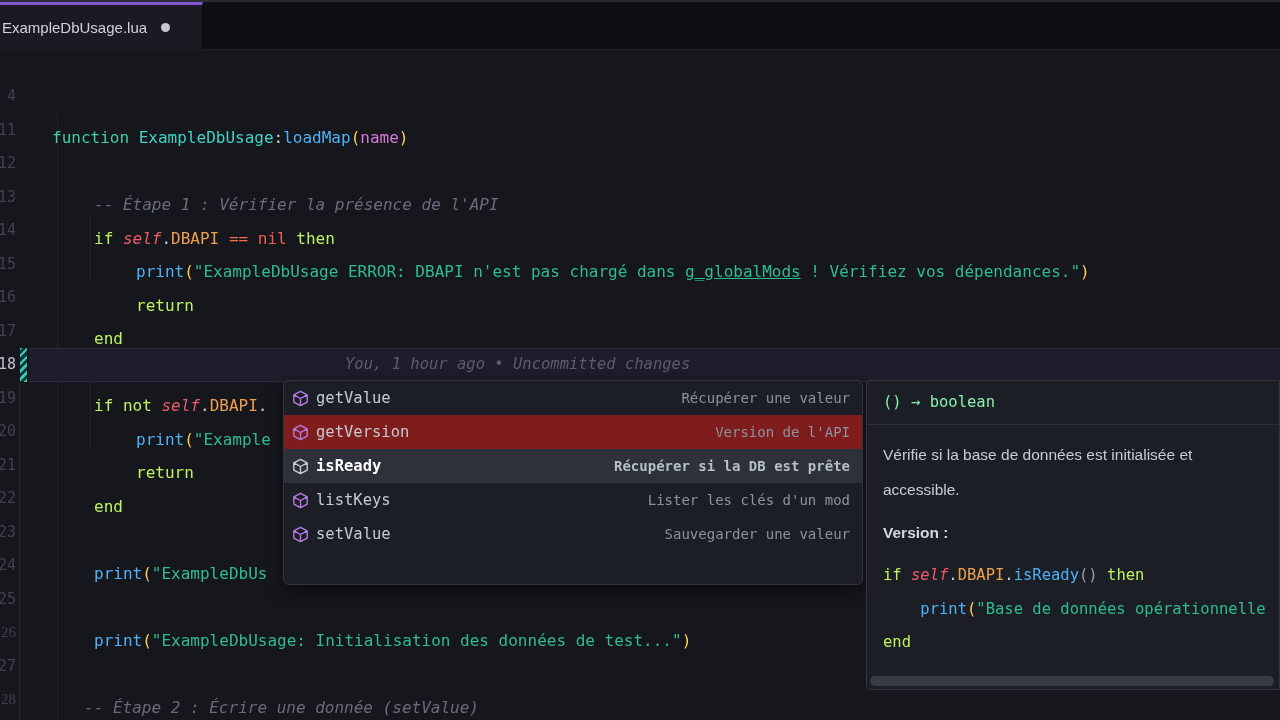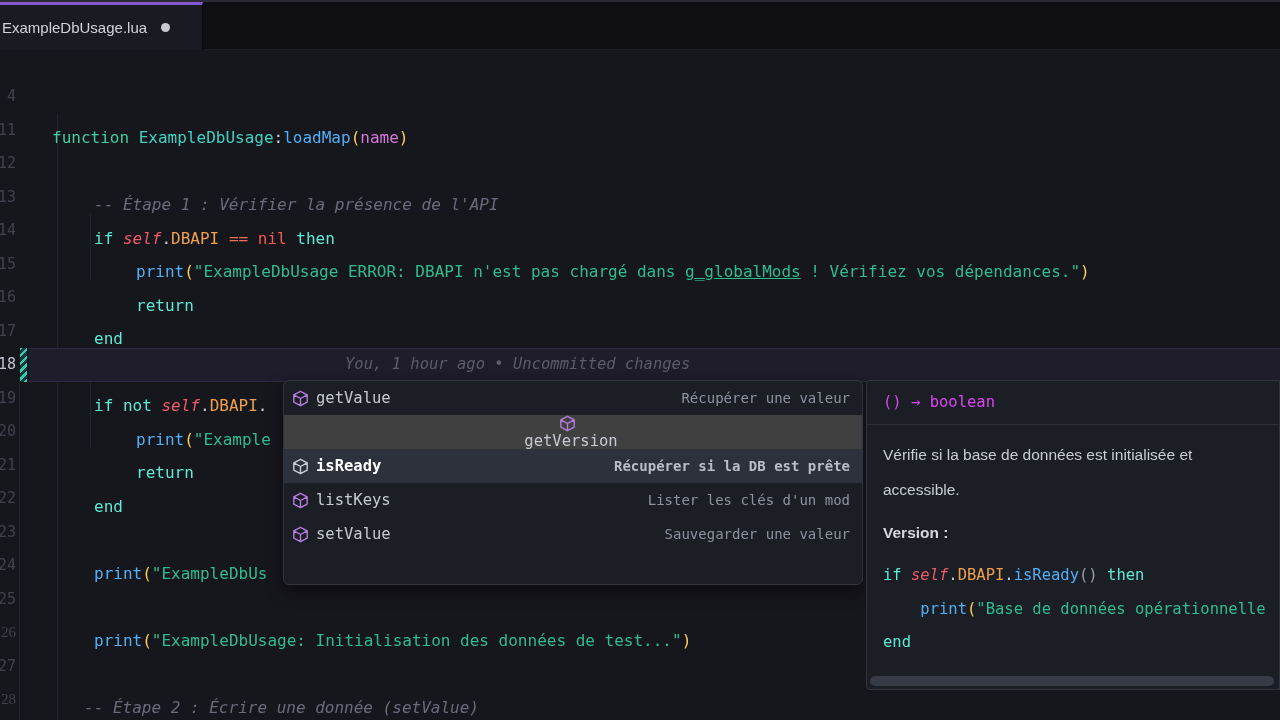--- a/index.html
+++ b/index.html
@@ -25,21 +25,21 @@
                 font-size:15px; }
   .code-line.current .gutter-num { color:#c2c3cf; }
   .cur-bg { position:absolute; left:29px; right:0; top:0; bottom:0; background:#1f1c2b;
             border-top:1px solid #2f2945; border-bottom:1px solid #2f2945; }
   .mod-indicator { position:absolute; left:20px; width:7px; top:0; bottom:0; background:#0f3c3a;
      background-image:repeating-linear-gradient(-45deg,#35c9b4 0 2.5px, rgba(0,0,0,0) 2.5px 5.5px); }
   .code-content { position:absolute; top:0;margin-top:41px; }
   .blame { position:absolute; left:345px; top:0; color:#5b5e6a; font-style:italic; font-size:15.5px; }
 
   
-  .tk-kw   { color:#5eead4; }
+  .tk-kw   { color:#bef264; }
   .tk-kwg  { color:#40cf9e; }
   .tk-cls  { color:#41d2c2; }
   .tk-fn   { color:#4fb0f5; }
   .tk-param{ color:#d678d8; }
   .tk-paren{ color:#ffd056; }
   .tk-op   { color:#ef6d52; }
   .tk-nil  { color:#f25c50; }
   .tk-self { color:#ee5b68; font-style:italic; }
   .tk-var  { color:#ee5b68; }
   .tk-prop { color:#efa04e; }
@@ -48,33 +48,33 @@
   .tk-cmt  { color:#686c7c; font-style:italic; }
   .tk-punc { color:#ccd0d8; }
   .tk-gray { color:#9aa0aa; }
 
   
   .suggest { position:absolute; left:283px; top:380px; width:580px; height:205px;
              background:#1b1e25; border:1px solid #32353d; border-radius:6px;
              box-shadow:0 6px 16px rgba(0,0,0,.5); overflow:hidden; z-index:10; }
   .suggest-item { position:relative; height:34px; display:flex; align-items:center;
                   padding:0 12px 0 8px; font-size:15.5px; color:#c6cad2; }
-  .suggest-item.hover    { background:#404040;flex-direction:column; }
+  .suggest-item.hover    { background:#7f1d1d; }
   .suggest-item.selected { background:#2c313b; }
   .suggest-item.selected .s-label { color:#ffffff; font-weight:bold; }
   .s-icon { width:17px; height:17px; margin-right:7px; flex:none; display:flex; }
   .s-label { flex:none; }
   .s-desc { margin-left:auto; font-size:14px; color:#8d93a0; }
   .suggest-item.selected .s-desc { color:#b9bfca; font-weight:bold; }
 
   
   .docs { position:absolute; left:866px; top:380px; width:414px; height:310px;
           background:#1b1e25; border:1px solid #32353d; border-radius:4px 0 0 4px;
           overflow:hidden; z-index:10; }
-  .dp-sig { padding:12px 16px 13px 16px; font-size:15.5px; color:#d946ef; }
+  .dp-sig { padding:12px 16px 13px 16px; font-size:15.5px; color:#86efac; }
   .dp-div { height:1px; background:#2c2f37; }
   .dp-desc { padding:12px 18px 0 16px; font-family:"Liberation Sans", sans-serif;
              font-size:15.5px; line-height:35px; color:#c8ccd4; }
   .dp-example { padding:17px 16px 0 16px; font-family:"Liberation Sans", sans-serif;
                 font-size:15.5px; font-weight:bold; color:#d4d7dd; }
   .dp-code { padding:17px 0 0 16px; font-size:15.5px; line-height:33.5px; white-space:pre; }
   .dp-scrollbar { position:absolute; left:3px; bottom:3px; width:404px; height:10px;
                   border-radius:5px; background:#373b45; }
 </style>
 </head>

